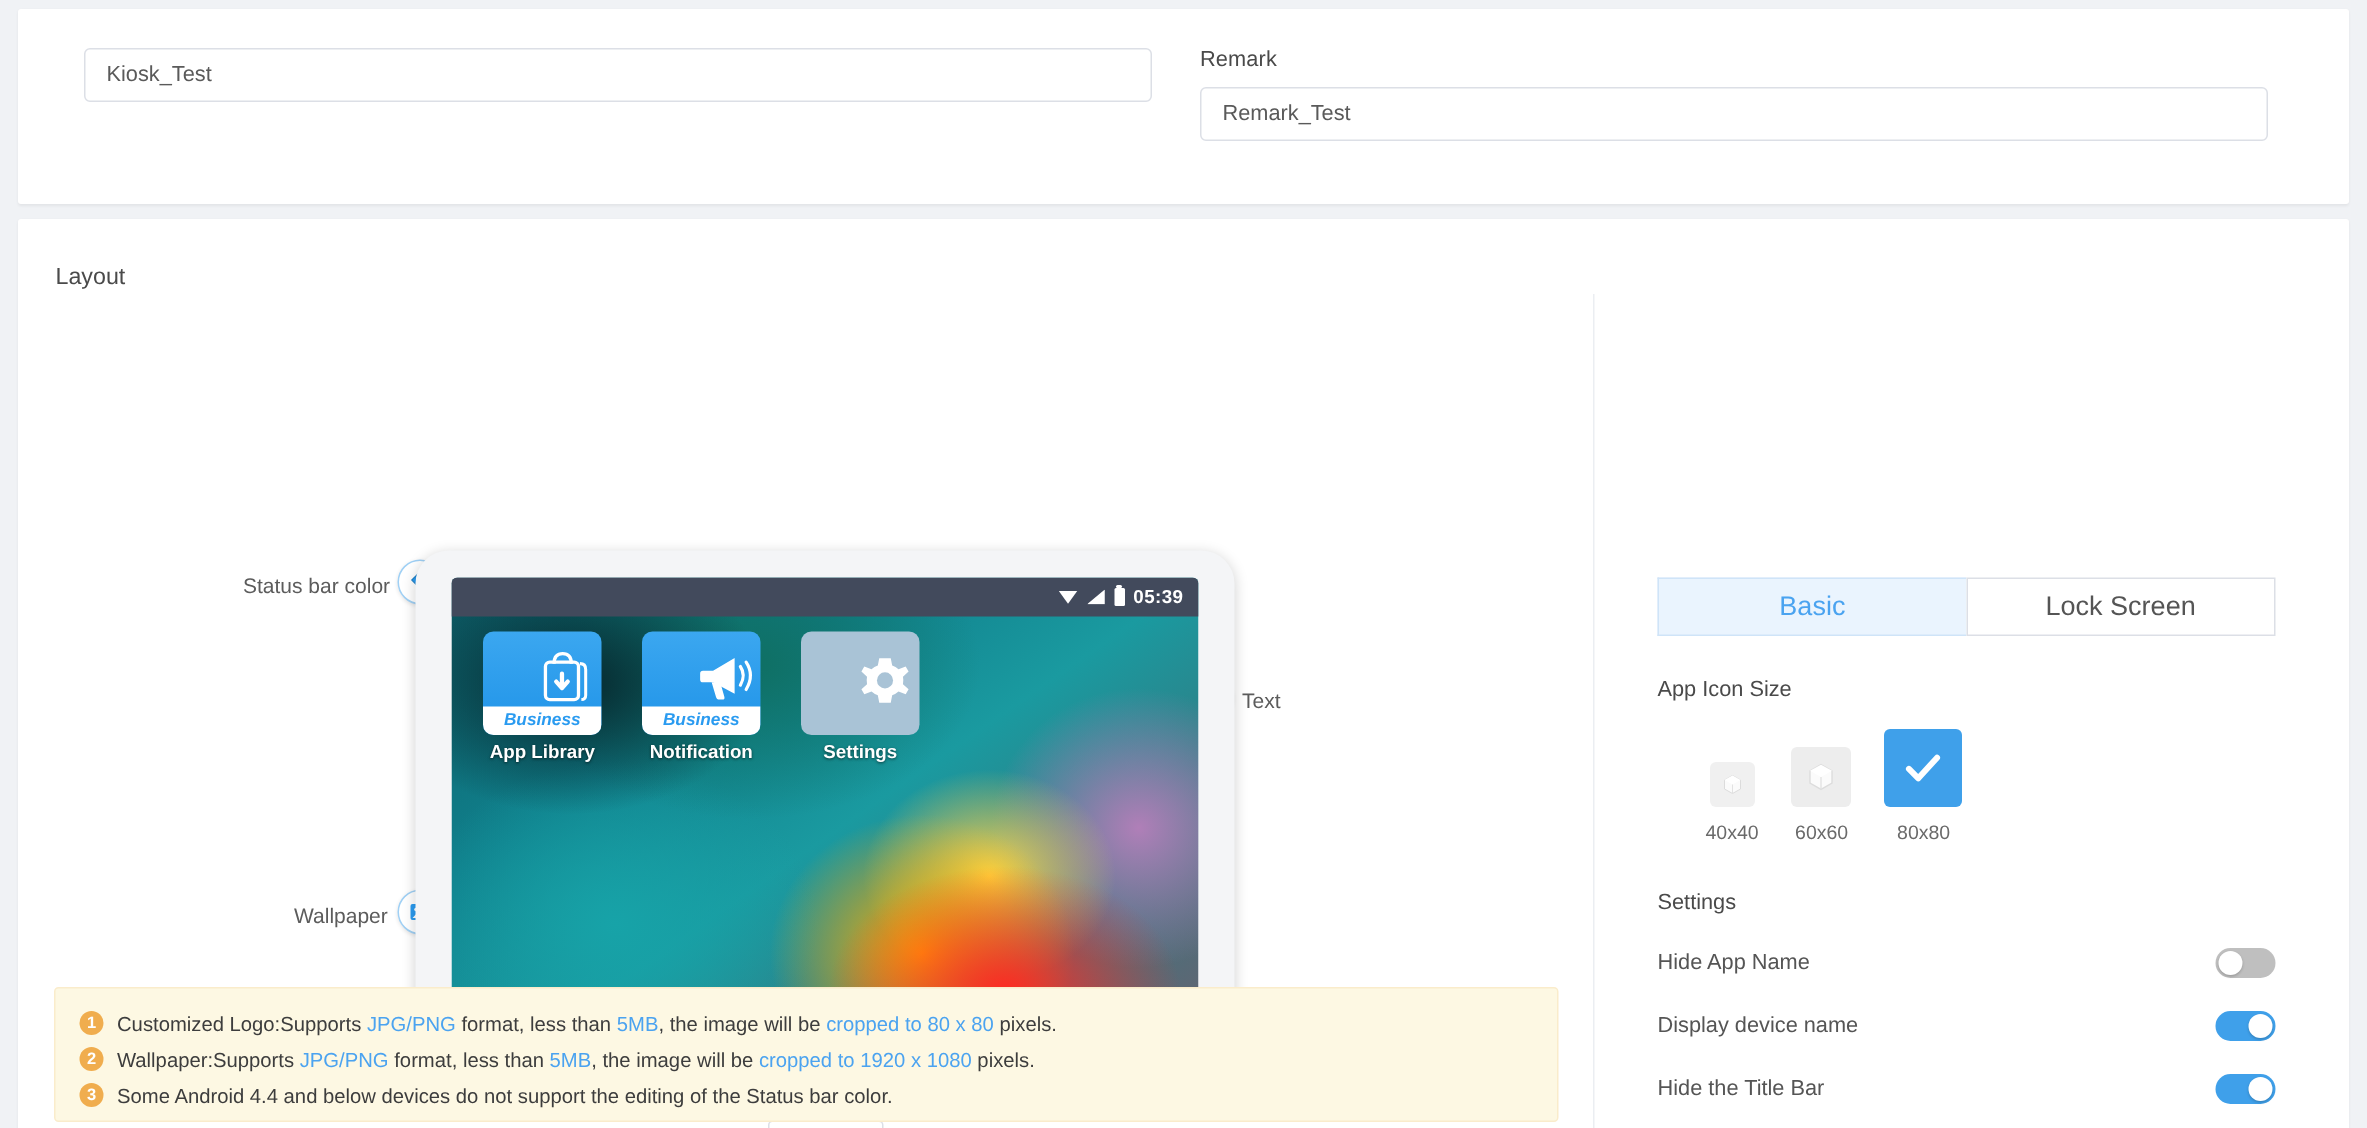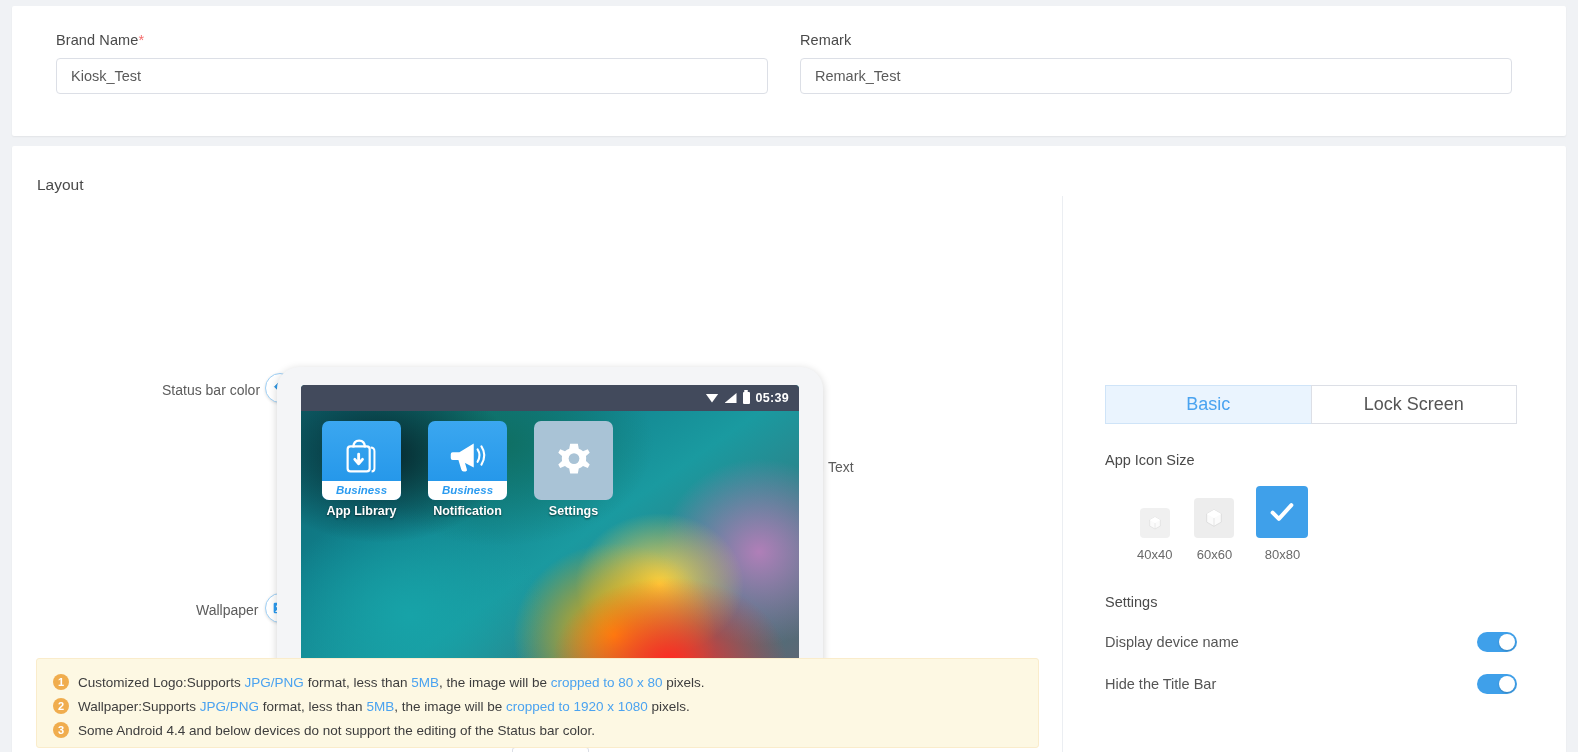--- a/index.html
+++ b/index.html
@@ -96,23 +96,23 @@
     width:4px; height:2px; background:#fff; border-radius:1px;
   }
 
   
   .appgrid {
     position: absolute; top: 36px; left: 21px;
     display: flex; gap: 27px;
   }
   .app { width: 79px; text-align: center; }
   .app-tile {
-    width: 79px; height: 79px; border-radius: 7px;
+    width: 79px; height: 69px; border-radius: 7px;
     position: relative; overflow: hidden;
-    display: flex; align-items: center; justify-content: center;
+    display: flex; align-items: center; justify-content: flex-end;
   }
   .app-tile.blue { background: linear-gradient(180deg,#3ba7f0 0%, #1f93e8 100%); }
   .app-tile.gray { background: #a9c3d6; }
   .app-tile.green { background: #5bc75f; }
   .biz-band {
     position: absolute; left: 0; right: 0; bottom: 0;
     height: 19px; background: #fff;
     color: #2a9bf0; font-size: 11.5px; font-style: italic;
     font-weight: bold; line-height: 19px; text-align: center;
   }
@@ -225,23 +225,20 @@
   .switch.on .knob { right: 2px; }
 </style>
 </head>
 <body>
 
 <div class="page">
 
   <div class="card-top">
 
     <div class="field" style="left:44px; top:26px; width:712px;">
-      <div class="field-label">
-        <span>Brand Name</span><span class="req">*</span>
-      </div>
       <input class="textbox" value="Kiosk_Test" placeholder="Brand Name" style="">
     </div>
 
     <div class="field" style="left:788px; top:26px; width:712px;">
       <div class="field-label">Remark</div>
       <input class="textbox" value="Remark_Test" style="">
     </div>
   </div>
 
   <div class="card-main">
@@ -414,20 +411,26 @@
               <path d="M4.5 12.5 L9.5 17.5 L19.5 6.5" fill="none" stroke="#fff" stroke-width="3.2" stroke-linecap="round" stroke-linejoin="round"></path>
             </svg>
           </div>
           <div class="size-cap">80x80</div>
         </div>
       </div>
 
       <div class="settings-label">Settings</div>
 
       <div class="setrow">
+        <span class="setrow-label">Hide App Name</span>
+        <span class="switch off">
+            <span class="knob"></span>
+          </span>
+      </div>
+      <div class="setrow">
         <span class="setrow-label">Display device name</span>
         <span class="switch on">
             <span class="knob"></span>
           </span>
       </div>
       <div class="setrow">
         <span class="setrow-label">Hide the Title Bar</span>
         <span class="switch on">
             <span class="knob"></span>
           </span>

